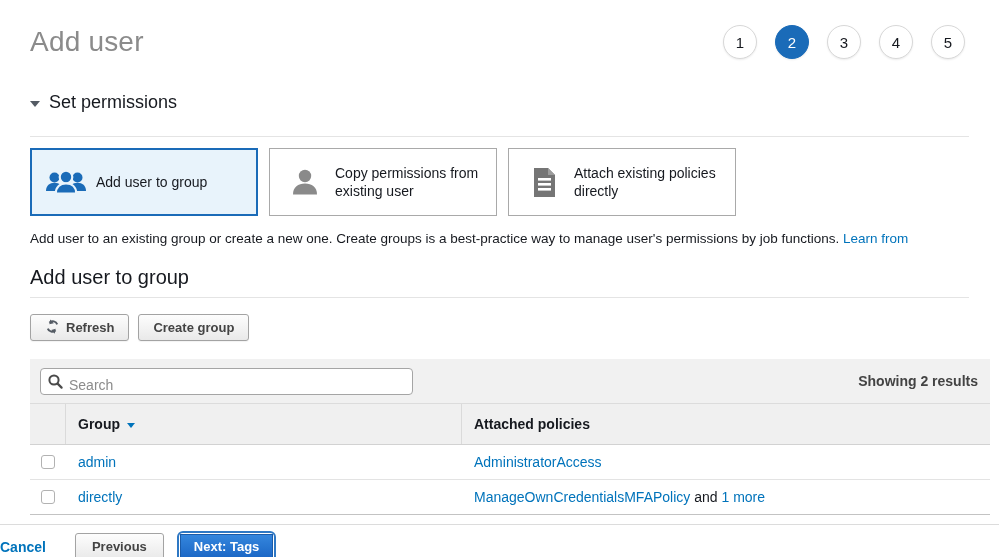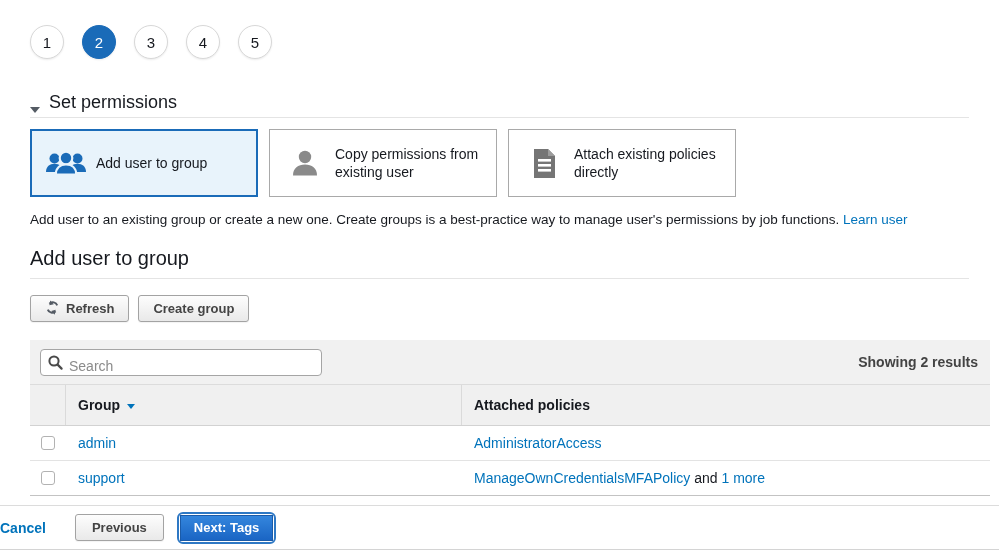--- a/index.html
+++ b/index.html
@@ -11,22 +11,22 @@
   
   .hdr { margin:20px 30px 0 30px; height:44px; display:flex; align-items:center; justify-content:space-between; }
   .page-title { font-size:28px; font-weight:400; color:#8b8b8b; letter-spacing:.2px; }
   .steps { display:flex; gap:18px; margin-right:4px; }
   .step { width:34px; height:34px; border-radius:50%; background:#fff; border:1px solid #d8d8d8;
     box-shadow:0 1px 2px rgba(0,0,0,.08); display:flex; align-items:center; justify-content:center;
     font-size:15px; color:#16191f; cursor:pointer; }
   .step.active { background:#1a6bb8; border-color:#1a6bb8; color:#fff; }
 
   
-  .section-head { margin:28px 30px 0 30px; padding-bottom:4px; border-bottom:1px solid #e4e4e4;
-    display:flex; align-items:flex-end; font-size:18px; }
+  .section-head { margin:28px 30px 0 30px; padding-bottom:23px; border-bottom:1px solid #e4e4e4;
+    display:flex; align-items:center; font-size:18px; }
   .caret-down { width:0; height:0; border-left:5px solid transparent; border-right:5px solid transparent;
     border-top:6px solid #545b64; margin-right:9px; margin-top:2px; }
 
   
   .cards { margin:11px 30px 0 30px; display:flex; gap:11px; }
   .card { width:228px; height:68px; border:1px solid #a9a9a9; background:#fff; display:flex;
     align-items:center; padding:0 10px 0 13px; cursor:pointer; }
   .card.selected { border:2px solid #1a6bb8; background:#e8f3fb; padding:0 9px 0 12px; }
   .card .icon-wrap { width:44px; flex:0 0 44px; display:flex; align-items:center; justify-content:center; margin-right:8px; }
   .card .label { font-size:14px; line-height:1.3; }
@@ -40,21 +40,21 @@
   .actions { margin:16px 30px 0 30px; display:flex; gap:9px; }
   .btn { height:27px; padding:0 14px; background:linear-gradient(#fdfdfd,#e9e9e9); border:1px solid #a3a3a3;
     border-radius:3px; font-weight:bold; font-size:13px; color:#444; display:flex; align-items:center; gap:6px;
     cursor:pointer; box-shadow:0 1px 1px rgba(0,0,0,.05); }
 
   
   .table { margin:18px 9px 0 30px; width:960px; }
   .toolbar { height:45px; background:#f1f1f1; border-bottom:1px solid #dcdcdc; display:flex;
     align-items:center; justify-content:space-between; padding:0 12px 0 10px; }
   .search-wrap { position:relative; }
-  .search-input { width:282px; height:27px; border:1px solid #a5a5a5; border-radius:4px; background:#fff;
+  .search-input { width:373px; height:27px; border:1px solid #a5a5a5; border-radius:4px; background:#fff;
     padding:8px 8px 0 28px; font-size:14px; color:#333; font-family:"Liberation Sans",sans-serif; outline:none; }
   .search-input::placeholder { color:#8b8b8b; }
   .search-icon { position:absolute; left:7px; top:5px; }
   .results { font-size:14px; font-weight:bold; color:#434343; }
 
   .thead { height:41px; background:#f0f0f0; border-bottom:1px solid #d2d2d2; display:flex; align-items:stretch;
     font-size:14px; font-weight:bold; }
   .col-check { width:36px; flex:0 0 36px; border-right:1px solid #dadada; display:flex; align-items:center; justify-content:center; }
   .col-group { width:396px; flex:0 0 396px; padding-left:12px; display:flex; align-items:center; border-right:1px solid #dadada; }
   .col-pol { flex:1; padding-left:12px; display:flex; align-items:center; }
@@ -74,20 +74,21 @@
   .ring { margin-left:13px; border:2px solid #2e78c4; border-radius:6px; padding:1px; background:#fff; cursor:pointer; }
   .btn-primary { height:26px; padding:0 13px; background:linear-gradient(#3486dd,#1a65c4); border:1px solid #1b5ba8;
     border-radius:0; color:#fff; font-weight:bold; font-size:13px; display:flex; align-items:center; cursor:pointer; }
 </style>
 </head>
 <body>
 
 <div class="page">
 
   <div class="hdr">
+    <div class="page-title">Add user</div>
     <div class="steps">
       <div class="step">1</div>
       <div class="step active">2</div>
       <div class="step">3</div>
       <div class="step">4</div>
       <div class="step">5</div>
     </div>
   </div>
 
   <div class="section-head">
@@ -136,21 +137,21 @@
             <rect x="7" y="16" width="13" height="2.6"></rect>
             <rect x="7" y="21" width="13" height="2.6"></rect>
           </g>
         </svg>
       </span>
       <span class="label">Attach existing policies directly</span>
     </div>
   </div>
 
   <div class="desc">
-    <span>Add user to an existing group or create a new one. Create groups is a best-practice way to manage user's permissions by job functions. </span><a class="link">Learn user</a>
+    <span>Add user to an existing group or create a new one. Create groups is a best-practice way to manage user's permissions by job functions. </span><a class="link">Learn from</a>
   </div>
 
   <div class="h2">Add user to group</div>
 
   <div class="actions">
     <button class="btn">
       <span>
         <svg width="15" height="15" viewBox="0 0 16 16">
           <g stroke="#545b64" stroke-width="2.1" fill="none">
             <path d="M13 5.8 A5 5 0 0 0 4.7 3.9"></path>
@@ -207,21 +208,21 @@
           <span></span>
           <a class="link"></a>
         </div>
       </div>
 
       <div class="row last">
         <div class="col-check">
           <span class="checkbox"></span>
         </div>
         <div class="col-group">
-          <a class="link">support</a>
+          <a class="link">directly</a>
         </div>
         <div class="col-pol">
           <a class="link">ManageOwnCredentialsMFAPolicy</a>
           <span style="white-space:pre;"> and </span>
           <a class="link">1 more</a>
         </div>
       </div>
     </div>
   </div>
 

